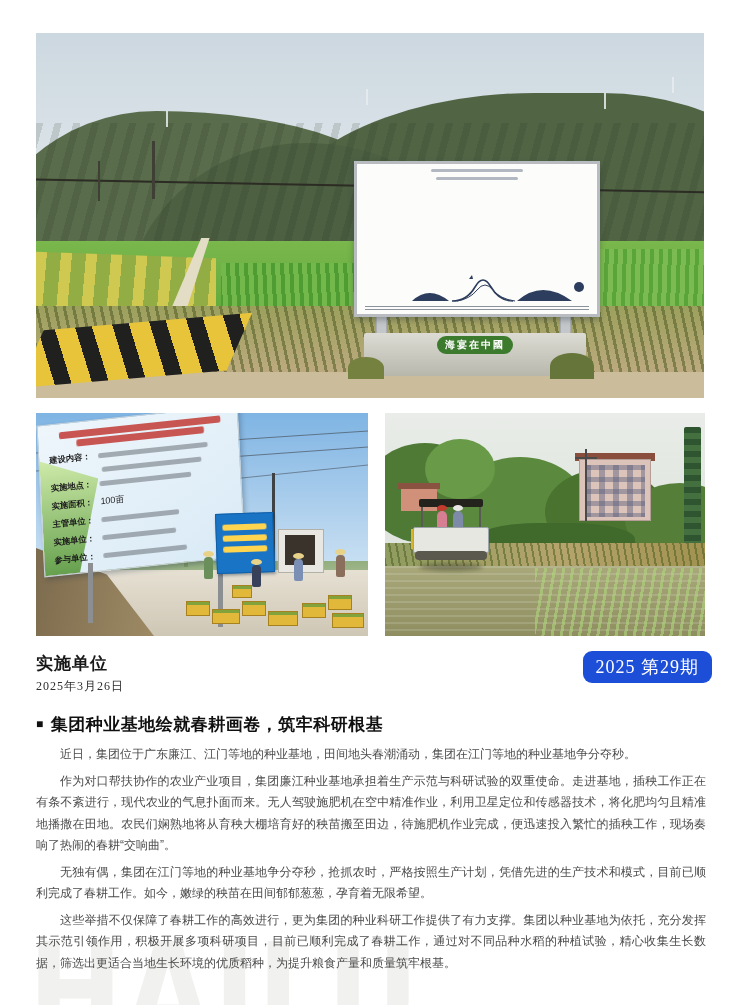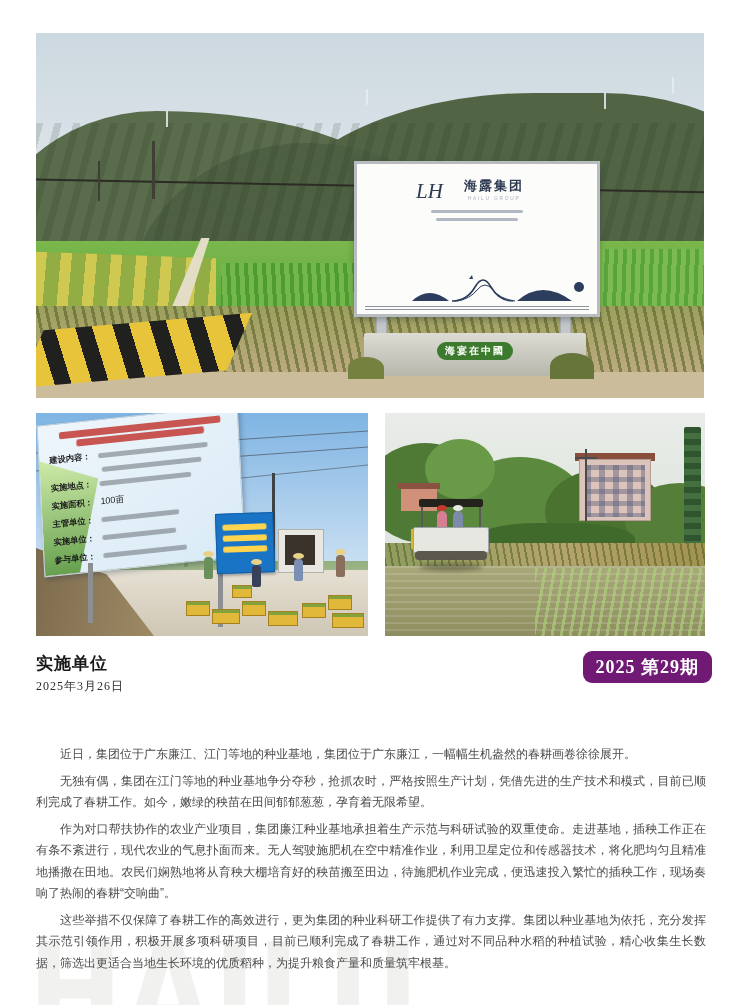--- a/index.html
+++ b/index.html
@@ -58,21 +58,21 @@
   .group-sub{font-size:8px;color:#aab2bd;letter-spacing:3px;transform:scale(.6);transform-origin:center top;margin-top:1px;}
   .sign-title{font-family:"Liberation Serif","DejaVu Serif",serif;font-weight:bold;
     font-size:20px;color:#1f2c45;letter-spacing:1px;margin-top:4px;}
   .tiny-line{height:3px;background:#9aa2ae;border-radius:2px;margin:5px auto 0;opacity:.75;}
   .wave-svg{position:absolute;left:0;bottom:9px;width:100%;height:34px;}
   .board-rule{position:absolute;left:8px;right:8px;bottom:4px;border-top:1px solid #8b929c;}
   .board-rule.r2{bottom:7px;}
   .leg{position:absolute;top:150px;width:9px;height:26px;background:#c3c7ca;border:1px solid #a9adb0;}
   .base{position:absolute;left:10px;right:14px;top:172px;height:43px;
     background:linear-gradient(#dddcd4,#b7b7ac);border-radius:2px;}
-  .base-badge{display:inline-block;margin-top:9px;background:#3c7a2d;color:#fff;
+  .base-badge{display:inline-block;margin-top:3px;background:#3c7a2d;color:#fff;
     font-weight:bold;font-size:10px;letter-spacing:2px;padding:2px 8px;border-radius:9px;}
   .tuft{position:absolute;background:#74813f;border-radius:50% 50% 0 0;}
 
   
   #photo-left{left:36px;top:413px;width:332px;height:223px;
     background:linear-gradient(#7fb4e3,#cde2f3 72%);}
   .treeline-l{position:absolute;left:0;top:148px;width:100%;height:26px;
     background:linear-gradient(#8aa66a,#a9ba8a);opacity:.85;}
   .billboard{position:absolute;left:4px;top:2px;width:202px;height:152px;
     background:linear-gradient(150deg,#eef6fb,#d9eaf6);
@@ -143,22 +143,22 @@
   .rider.r1{left:26px;background:#d67f93;}
   .rider.r1::before{background:#c23b2e;}
   .rider.r2{left:42px;background:#7d8aa8;}
   .rider.r2::before{background:#e7e7e7;}
 
   
   .dept{position:absolute;left:36px;top:652px;font-family:"Liberation Serif","DejaVu Serif",serif;
     font-weight:bold;font-size:17px;color:#181818;letter-spacing:1px;}
   .date{position:absolute;left:36px;top:678px;font-family:"Liberation Serif","DejaVu Serif",serif;
     font-size:12px;color:#2c2c2c;letter-spacing:1px;}
-  .issue-badge{position:absolute;right:28px;top:651px;background:#701a75;color:#fff;
-    font-family:"Liberation Serif","DejaVu Serif",serif;font-weight:bold;font-size:18px;
+  .issue-badge{position:absolute;right:28px;top:651px;background:#1d4ed8;color:#fff;
+    font-family:"Liberation Serif","DejaVu Serif",serif;font-weight:normal;font-size:18px;
     padding:4px 13px;border-radius:9px;letter-spacing:1px;}
   .headline{position:absolute;left:36px;top:713px;width:668px;font-weight:bold;
     font-size:17px;color:#101010;letter-spacing:.5px;}
   .headline .bullet{font-size:12px;vertical-align:2px;margin-right:7px;}
   .article{position:absolute;left:36px;top:744px;width:670px;font-size:12px;
     line-height:21.5px;color:#4b4b4b;text-align:justify;}
   .article p{margin:0 0 5px 0;text-indent:2em;}
 </style>
 </head>
 <body>
@@ -191,27 +191,20 @@
 
     <div class="sign">
       <div class="leg" style="left:22px;"></div>
       <div class="leg" style="left:206px;"></div>
       <div class="base">
         <div style="text-align:center;">
           <span class="base-badge">海宴在中國</span>
         </div>
       </div>
       <div class="board">
-        <div class="logo-row">
-          <span class="monogram">LH</span>
-          <span>
-            <div class="group-name">海露集团</div>
-            <div class="group-sub">HAILU GROUP</div>
-          </span>
-        </div>
         <div class="tiny-line" style="width:92px;"></div>
         <div class="tiny-line" style="width:82px;"></div>
         <svg class="wave-svg" viewBox="0 0 240 34">
           <path d="M95 30 Q110 30 118 16 Q126 2 134 16 Q142 30 156 30" fill="none" stroke="#2d3d5e" stroke-width="1.6"></path>
           <path d="M100 30 Q113 28 120 19 Q128 9 136 19 Q143 28 158 30" fill="none" stroke="#2d3d5e" stroke-width="1"></path>
           <path d="M55 30 Q72 14 92 30 Z" fill="#2d3d5e"></path>
           <path d="M160 30 Q185 8 215 30 Z" fill="#2d3d5e"></path>
           <circle cx="222" cy="16" r="5" fill="#2d3d5e"></circle>
           <path d="M112 8 l3 -4 l1 4 Z" fill="#2d3d5e"></path>
         </svg>
@@ -328,20 +321,23 @@
       <div class="mbody"></div>
       <div class="hull"></div>
       <div class="mreflect"></div>
     </div>
   </div>
 
   <div class="dept">实施单位</div>
   <div class="date">2025年3月26日</div>
   <div class="issue-badge">2025 第29期</div>
 
+  <div class="headline">
+    <span class="bullet">■</span><span>集团种业基地绘就春耕画卷，筑牢科研根基</span>
+  </div>
   <div class="article">
-    <p>近日，集团位于广东廉江、江门等地的种业基地，集团位于广东廉江，一幅幅生机盎然的春耕画卷徐徐展开。</p>
+    <p>近日，集团位于广东廉江、江门等地的种业基地，田间地头春潮涌动，集团在江门等地的种业基地争分夺秒。</p>
+    <p>作为对口帮扶协作的农业产业项目，集团廉江种业基地承担着生产示范与科研试验的双重使命。走进基地，插秧工作正在有条不紊进行，现代农业的气息扑面而来。无人驾驶施肥机在空中精准作业，利用卫星定位和传感器技术，将化肥均匀且精准地播撒在田地。农民们娴熟地将从育秧大棚培育好的秧苗搬至田边，待施肥机作业完成，便迅速投入繁忙的插秧工作，现场奏响了热闹的春耕“交响曲”。</p>
     <p>无独有偶，集团在江门等地的种业基地争分夺秒，抢抓农时，严格按照生产计划，凭借先进的生产技术和模式，目前已顺利完成了春耕工作。如今，嫩绿的秧苗在田间郁郁葱葱，孕育着无限希望。</p>
-    <p>作为对口帮扶协作的农业产业项目，集团廉江种业基地承担着生产示范与科研试验的双重使命。走进基地，插秧工作正在有条不紊进行，现代农业的气息扑面而来。无人驾驶施肥机在空中精准作业，利用卫星定位和传感器技术，将化肥均匀且精准地播撒在田地。农民们娴熟地将从育秧大棚培育好的秧苗搬至田边，待施肥机作业完成，便迅速投入繁忙的插秧工作，现场奏响了热闹的春耕“交响曲”。</p>
     <p>这些举措不仅保障了春耕工作的高效进行，更为集团的种业科研工作提供了有力支撑。集团以种业基地为依托，充分发挥其示范引领作用，积极开展多项科研项目，目前已顺利完成了春耕工作，通过对不同品种水稻的种植试验，精心收集生长数据，筛选出更适合当地生长环境的优质稻种，为提升粮食产量和质量筑牢根基。</p>
   </div>
 
 </div>
 
 </body></html>

